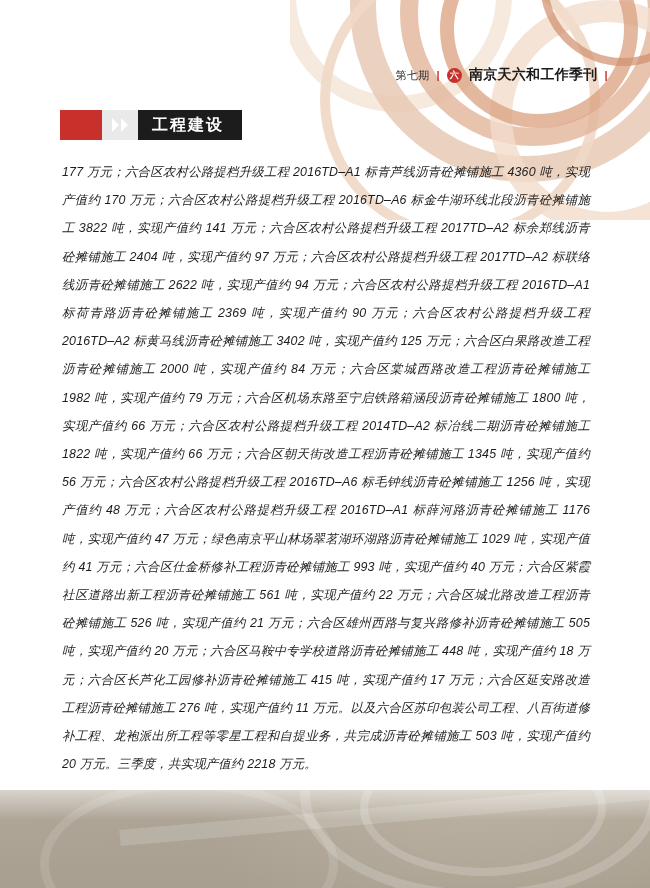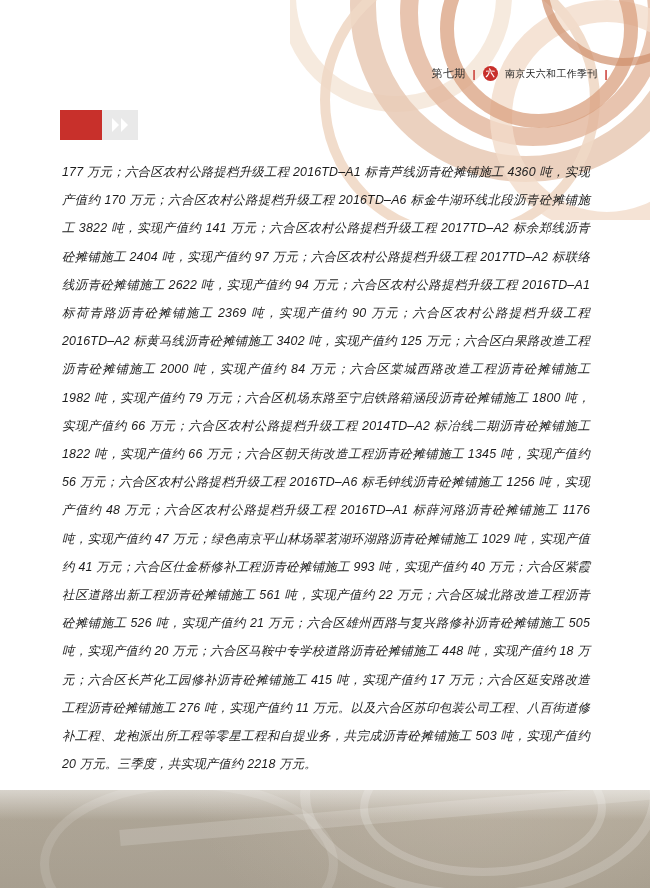--- a/index.html
+++ b/index.html
@@ -111,22 +111,22 @@
     height: 15px;
     border-radius: 50%;
     background: #c8302b;
     color: #fff;
     font-size: 9px;
     line-height: 15px;
     text-align: center;
     font-weight: bold;
   }
   .header .pub {
-    font-weight: normal;
-    font-size: 10px;
+    font-weight: bold;
+    font-size: 14px;
     color: #1a1a1a;
   }
 
   
   .section-title {
     position: absolute;
     left: 60px;
     top: 110px;
     display: flex;
     align-items: stretch;
@@ -212,17 +212,18 @@
     <span class="pub">南京天六和工作季刊</span>
     <span class="bar">|</span>
   </div>
 
   <div class="section-title">
     <div class="st-red"></div>
     <div class="st-chevrons">
       <span></span>
         <span></span>
     </div>
+    <div class="st-black">工程建设</div>
   </div>
 
   <div class="article">177 万元；六合区农村公路提档升级工程 2016TD–A1 标青芦线沥青砼摊铺施工 4360 吨，实现产值约 170 万元；六合区农村公路提档升级工程 2016TD–A6 标金牛湖环线北段沥青砼摊铺施工 3822 吨，实现产值约 141 万元；六合区农村公路提档升级工程 2017TD–A2 标余郑线沥青砼摊铺施工 2404 吨，实现产值约 97 万元；六合区农村公路提档升级工程 2017TD–A2 标联络线沥青砼摊铺施工 2622 吨，实现产值约 94 万元；六合区农村公路提档升级工程 2016TD–A1 标荷青路沥青砼摊铺施工 2369 吨，实现产值约 90 万元；六合区农村公路提档升级工程 2016TD–A2 标黄马线沥青砼摊铺施工 3402 吨，实现产值约 125 万元；六合区白果路改造工程沥青砼摊铺施工 2000 吨，实现产值约 84 万元；六合区棠城西路改造工程沥青砼摊铺施工 1982 吨，实现产值约 79 万元；六合区机场东路至宁启铁路箱涵段沥青砼摊铺施工 1800 吨，实现产值约 66 万元；六合区农村公路提档升级工程 2014TD–A2 标冶线二期沥青砼摊铺施工 1822 吨，实现产值约 66 万元；六合区朝天街改造工程沥青砼摊铺施工 1345 吨，实现产值约 56 万元；六合区农村公路提档升级工程 2016TD–A6 标毛钟线沥青砼摊铺施工 1256 吨，实现产值约 48 万元；六合区农村公路提档升级工程 2016TD–A1 标薛河路沥青砼摊铺施工 1176 吨，实现产值约 47 万元；绿色南京平山林场翠茗湖环湖路沥青砼摊铺施工 1029 吨，实现产值约 41 万元；六合区仕金桥修补工程沥青砼摊铺施工 993 吨，实现产值约 40 万元；六合区紫霞社区道路出新工程沥青砼摊铺施工 561 吨，实现产值约 22 万元；六合区城北路改造工程沥青砼摊铺施工 526 吨，实现产值约 21 万元；六合区雄州西路与复兴路修补沥青砼摊铺施工 505 吨，实现产值约 20 万元；六合区马鞍中专学校道路沥青砼摊铺施工 448 吨，实现产值约 18 万元；六合区长芦化工园修补沥青砼摊铺施工 415 吨，实现产值约 17 万元；六合区延安路改造工程沥青砼摊铺施工 276 吨，实现产值约 11 万元。以及六合区苏印包装公司工程、八百街道修补工程、龙袍派出所工程等零星工程和自提业务，共完成沥青砼摊铺施工 503 吨，实现产值约 20 万元。三季度，共实现产值约 2218 万元。</div>
 
 </div>
 
 </body></html>

